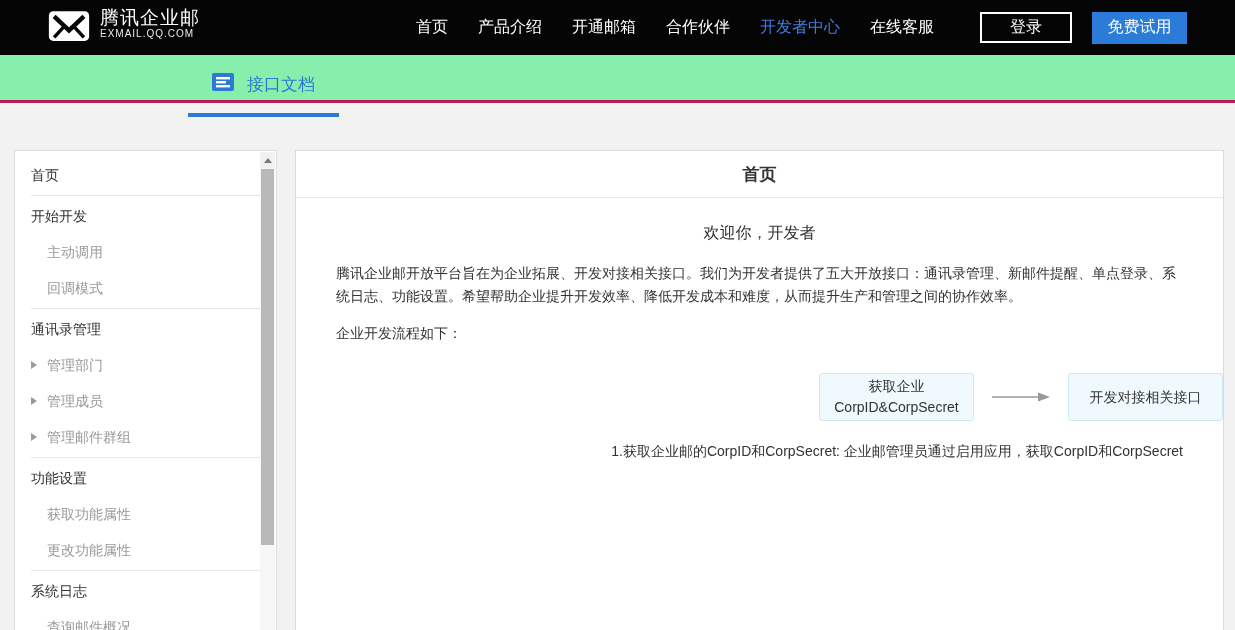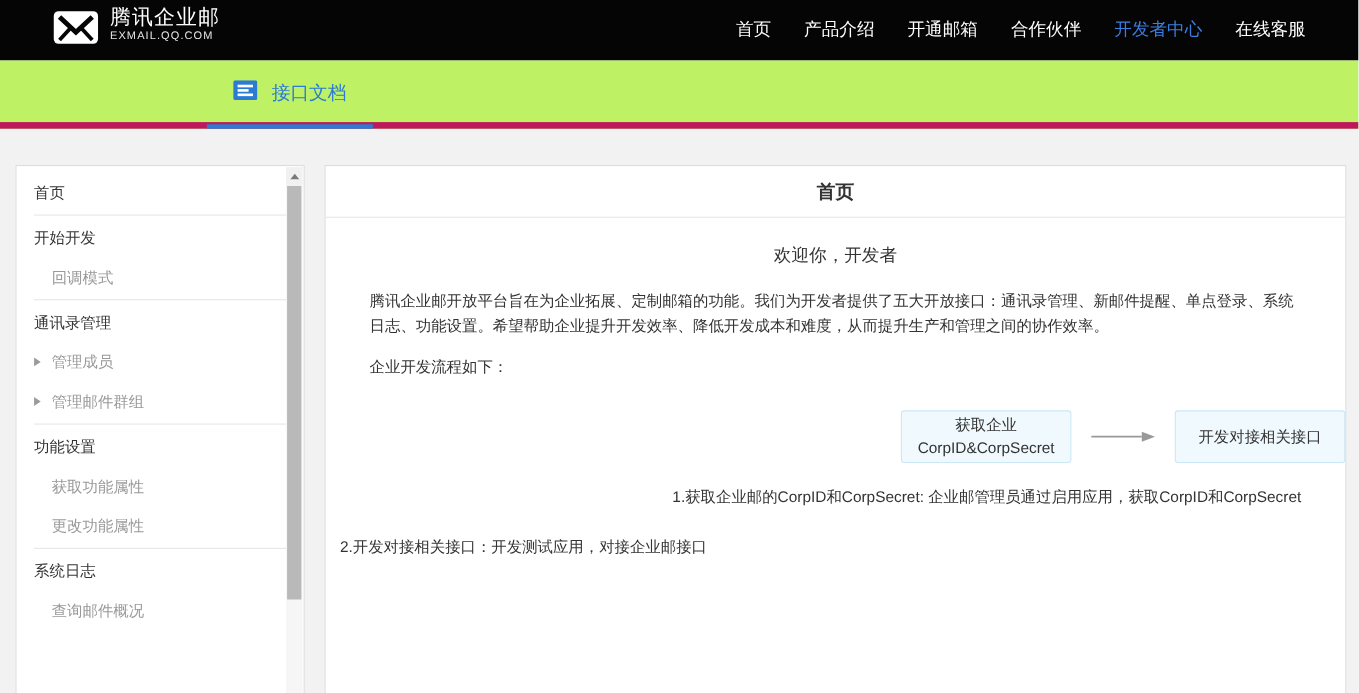--- a/index.html
+++ b/index.html
@@ -14,21 +14,21 @@
   .nav { margin-left:auto; display:flex; gap:30px; align-items:center; }
   .nav-item { color:#ffffff; font-size:16px; text-decoration:none; cursor:pointer; }
   .nav-item.active { color:#3c7de0; }
   .actions { display:flex; gap:20px; margin-left:46px; align-items:center; }
   .btn-login { width:92px; height:31px; background:transparent; border:2px solid #fff;
     color:#fff; font-size:16px; cursor:pointer; font-family:inherit; }
   .btn-trial { width:95px; height:32px; background:#2b7cd9; border:none;
     color:#fff; font-size:16px; cursor:pointer; font-family:inherit; }
 
   
-  .tabbar { height:62px; background:#bef264; border-bottom:6px solid #be185d; position:relative; }
+  .tabbar { height:48px; background:#86efac; border-bottom:3px solid #be185d; position:relative; }
   .tab { position:absolute; left:188px; top:0; height:62px; padding:0 24px;
     display:flex; align-items:center; gap:13px; border-bottom:4px solid #2b7bd5; cursor:pointer; }
   .tab-label { color:#2b7bd5; font-size:17px; }
 
   
   .sidebar { position:absolute; left:14px; top:150px; width:263px; height:490px;
     background:#fff; border:1px solid #dcdcdc; }
   .side-list { padding-top:6px; }
   .side-item { height:36px; line-height:36px; font-size:14px; color:#333;
     padding-left:16px; cursor:pointer; position:relative; }
@@ -78,20 +78,24 @@
     </span>
   </div>
   <div class="nav">
     <a class="nav-item">首页</a>
     <a class="nav-item">产品介绍</a>
     <a class="nav-item">开通邮箱</a>
     <a class="nav-item">合作伙伴</a>
     <a class="nav-item active">开发者中心</a>
     <a class="nav-item">在线客服</a>
   </div>
+  <div class="actions">
+    <button class="btn-login">登录</button>
+    <button class="btn-trial">免费试用</button>
+  </div>
 </div>
 
 <div class="tabbar">
   <div class="tab">
     <span>
       <svg width="22" height="18" viewBox="0 0 22 18">
         <rect x="0" y="0" width="22" height="18" rx="2" fill="#2b7bd5"></rect>
         <rect x="4" y="4" width="14" height="2.4" fill="#ffffff"></rect>
         <rect x="4" y="8" width="10" height="2.4" fill="#ffffff"></rect>
         <rect x="4" y="12" width="14" height="2.4" fill="#ffffff"></rect>
@@ -99,23 +103,25 @@
     </span>
     <span class="tab-label">接口文档</span>
   </div>
 </div>
 
 <div class="sidebar">
   <div class="side-list">
     <div class="side-item">首页</div>
     <div class="side-div"></div>
     <div class="side-item">开始开发</div>
+    <div class="side-item sub">主动调用</div>
     <div class="side-item sub">回调模式</div>
     <div class="side-div"></div>
     <div class="side-item">通讯录管理</div>
+    <div class="side-item sub"><span class="tri"></span><span>管理部门</span></div>
     <div class="side-item sub"><span class="tri"></span><span>管理成员</span></div>
     <div class="side-item sub"><span class="tri"></span><span>管理邮件群组</span></div>
     <div class="side-div"></div>
     <div class="side-item">功能设置</div>
     <div class="side-item sub">获取功能属性</div>
     <div class="side-item sub">更改功能属性</div>
     <div class="side-div"></div>
     <div class="side-item">系统日志</div>
     <div class="side-item sub">查询邮件概况</div>
   </div>
@@ -123,32 +129,31 @@
     <div class="scroll-up">
       <span class="up-tri"></span>
     </div>
     <div class="scroll-thumb"></div>
   </div>
 </div>
 
 <div class="main">
   <div class="main-title">首页</div>
   <div class="welcome">欢迎你，开发者</div>
-  <p class="intro">腾讯企业邮开放平台旨在为企业拓展、定制邮箱的功能。我们为开发者提供了五大开放接口：通讯录管理、新邮件提醒、单点登录、系统日志、功能设置。希望帮助企业提升开发效率、降低开发成本和难度，从而提升生产和管理之间的协作效率。</p>
+  <p class="intro">腾讯企业邮开放平台旨在为企业拓展、开发对接相关接口。我们为开发者提供了五大开放接口：通讯录管理、新邮件提醒、单点登录、系统日志、功能设置。希望帮助企业提升开发效率、降低开发成本和难度，从而提升生产和管理之间的协作效率。</p>
   <div class="flow-heading">企业开发流程如下：</div>
   <div class="flow-row">
     <div class="flow-box">
       <span>获取企业</span>
       <span>CorpID&amp;CorpSecret</span>
     </div>
     <span class="flow-arrow">
       <svg width="58" height="12" viewBox="0 0 58 12">
         <line x1="0" y1="6" x2="46" y2="6" stroke="#999999" stroke-width="1.6"></line>
         <polygon points="46,1.5 58,6 46,10.5" fill="#999999"></polygon>
       </svg>
     </span>
     <div class="flow-box">
       <span>开发对接相关接口</span>
     </div>
   </div>
   <p class="step first">1.获取企业邮的CorpID和CorpSecret: 企业邮管理员通过启用应用，获取CorpID和CorpSecret</p>
-  <p class="step">2.开发对接相关接口：开发测试应用，对接企业邮接口</p>
 </div>
 
 </body></html>

